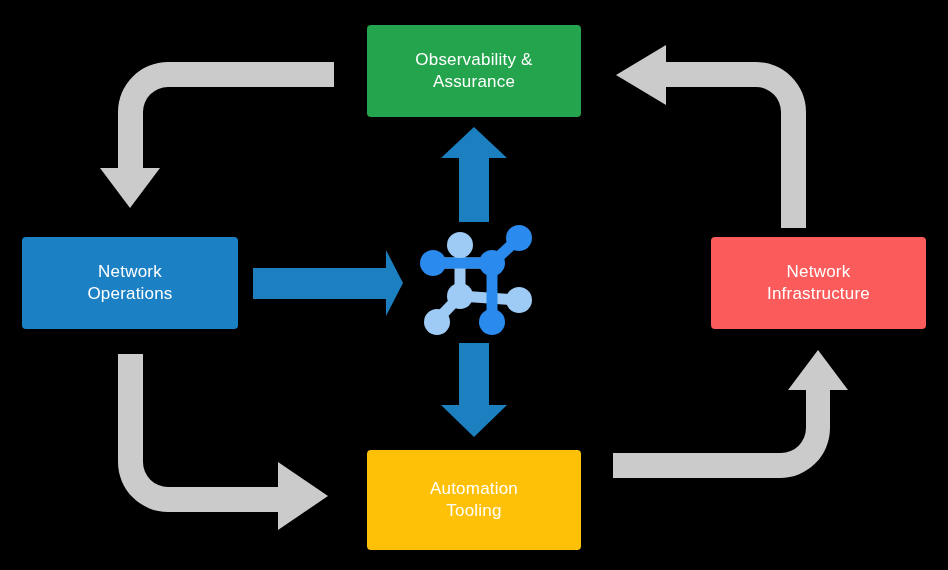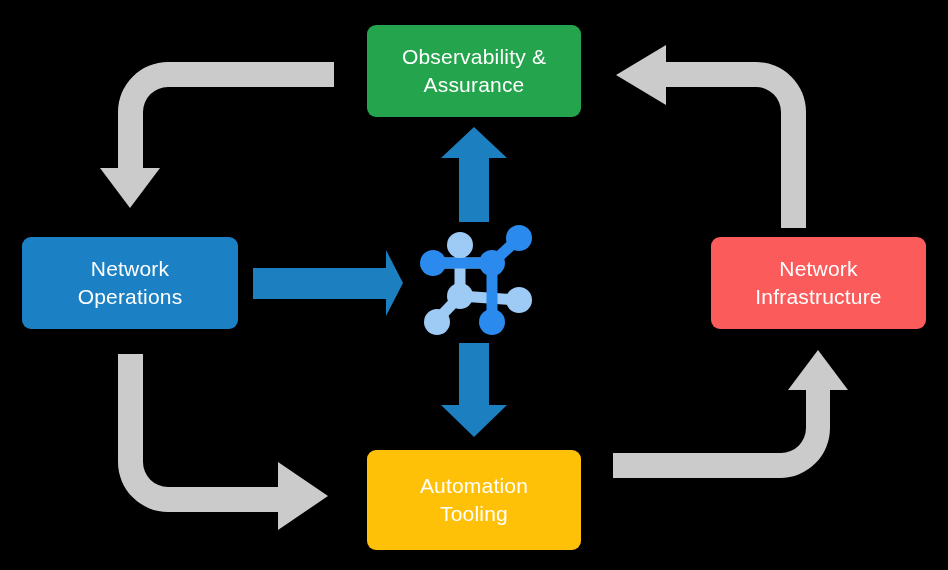--- a/index.html
+++ b/index.html
@@ -12,27 +12,27 @@
   }
   #canvas {
     position: relative;
     width: 948px;
     height: 570px;
     background: #000000;
     overflow: hidden;
   }
   .node-box {
     position: absolute;
-    border-radius: 9px;
+    border-radius: 4px;
     display: flex;
     align-items: center;
     justify-content: center;
     text-align: center;
     color: #ffffff;
-    font-size: 21px;
+    font-size: 17px;
     line-height: 1.32;
     font-weight: 400;
     letter-spacing: 0.2px;
     box-sizing: border-box;
     padding: 6px 10px;
     white-space: pre-line;
   }
   #box-observability {
     left: 367px;
     top: 25px;

